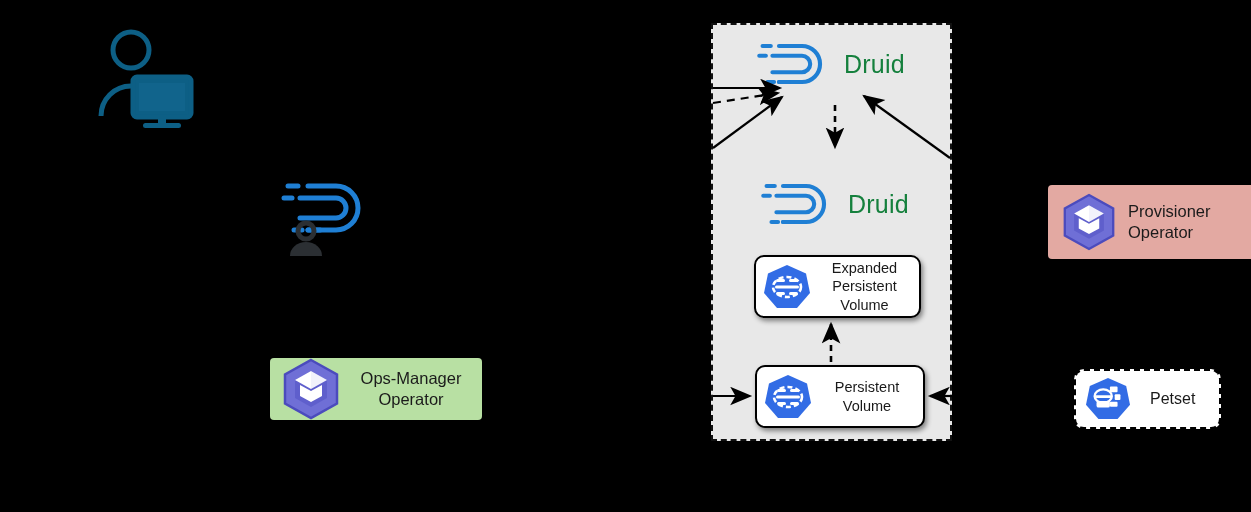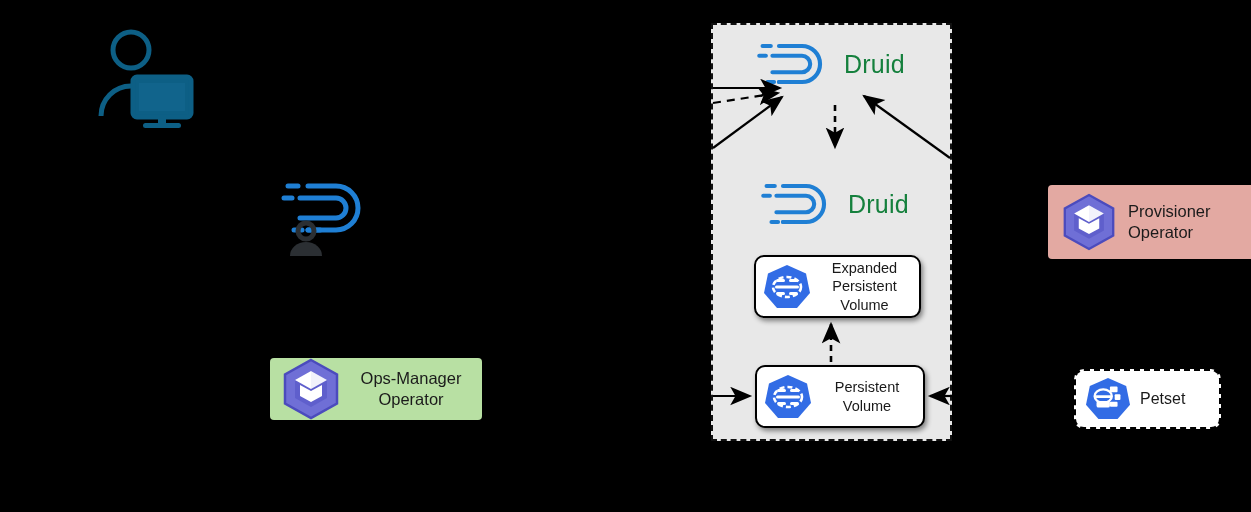--- a/index.html
+++ b/index.html
@@ -186,21 +186,21 @@
         <g fill="#fff">
           <rect x="25" y="10" width="8" height="6" rx="1"></rect>
           <rect x="30" y="18" width="6" height="6" rx="1"></rect>
           <rect x="25" y="26" width="8" height="5" rx="1"></rect>
           <ellipse cx="18" cy="20" rx="9" ry="7" fill="none" stroke="#fff" stroke-width="2.4"></ellipse>
           <rect x="9" y="19" width="18" height="3" rx="1.5"></rect>
           <rect x="11" y="25" width="14" height="7" rx="2"></rect>
         </g>
       </svg>
     </div>
-    <div class="node-label left-txt" style="flex:1;padding-left:10px;font-size:16px;">Petset</div>
+    <div class="node-label left-txt" style="flex:1;padding-left:20px;font-size:16px;">Petset</div>
   </div>
 
   <svg class="abs" style="left:0;top:0;width:1251px;height:512px;pointer-events:none;">
     <defs>
       <marker id="ah" markerWidth="11" markerHeight="11" refX="9" refY="4.2" orient="auto">
         <path d="M0,0 L10,4.2 L0,8.4 L2.4,4.2 Z" fill="#000"></path>
       </marker>
       <marker id="ahd" markerWidth="9" markerHeight="9" refX="7.5" refY="3.6" orient="auto">
         <path d="M0,0 L8.4,3.6 L0,7.2 L2,3.6 Z" fill="#000"></path>
       </marker>

